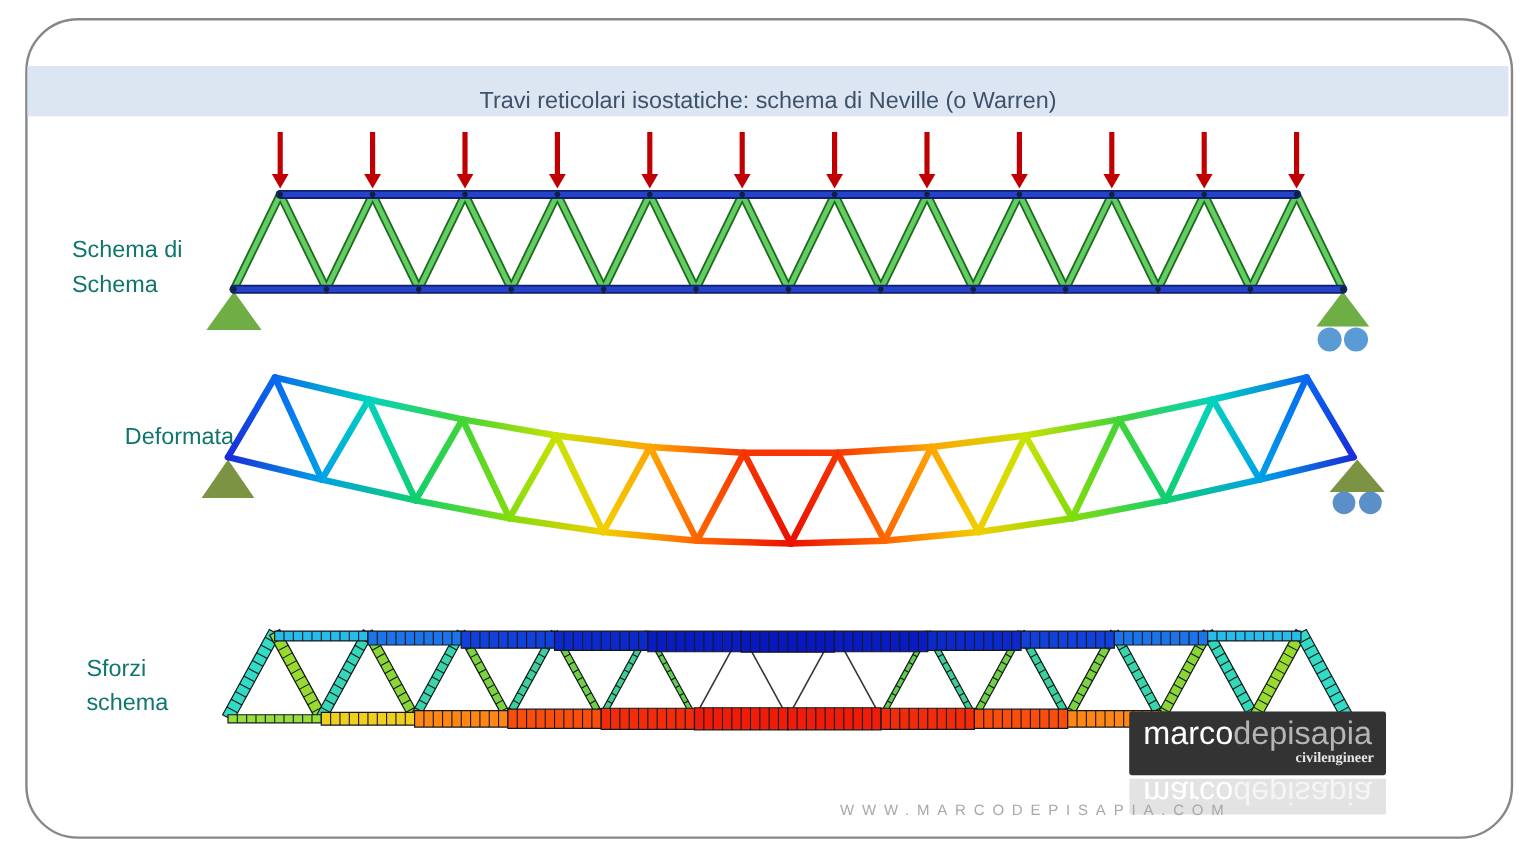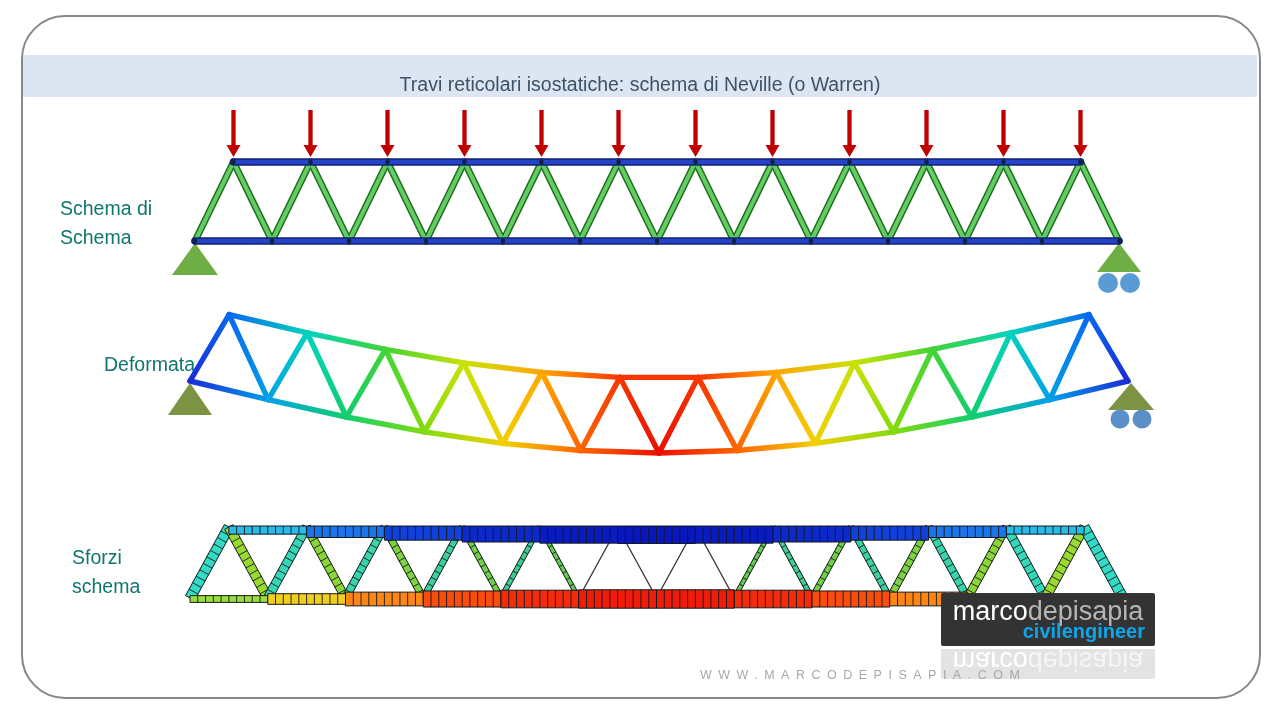--- a/index.html
+++ b/index.html
@@ -13,21 +13,21 @@
   .side-label{position:absolute;color:#0f766e;font-size:19.5px;line-height:29px;white-space:pre;}
   #l-schema{left:60px;top:194px;}
   #l-def{left:60px;top:350px;margin-left:44px;}
   #l-sforzi{left:72px;top:543px;}
   #diagrams{position:absolute;left:0;top:0;}
   .logo-wrap{position:absolute;left:941px;top:593px;width:214px;}
   .logo{background:#333333;border-radius:2px;padding:4px 10px 6px;box-sizing:border-box;}
   .logo-l1{font-size:27px;line-height:28px;text-align:center;}
   .logo-l1 .w{color:#ffffff;}
   .logo-l1 .g{color:#b5b5b5;}
-  .logo-l2{font-size:20px;font-weight:bold;color:#0ea5e9;text-align:right;line-height:17px;margin-top:-2px;}
+  .logo-l2{font-size:12px;font-weight:bold;color:#e5e5e5;text-align:right;line-height:17px;margin-top:-2px;font-family:Liberation Serif, serif;}
   .logo-mirror{transform:scaleY(-1);opacity:0.13;height:30px;overflow:hidden;margin-top:3px;}
   .website{position:absolute;top:668px;left:700px;width:513px;text-align:left;
            font-size:12.5px;letter-spacing:6.5px;color:#a8a8a8;}
 </style>
 </head>
 <body>
 
 <div class="frame"></div>
 
 <div class="title-band">

